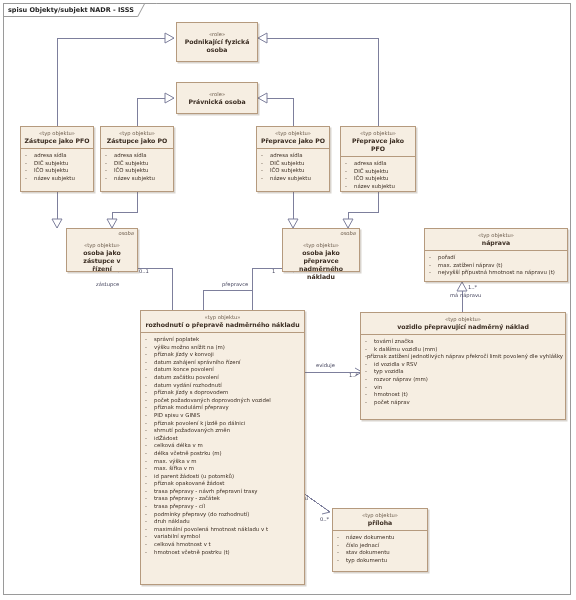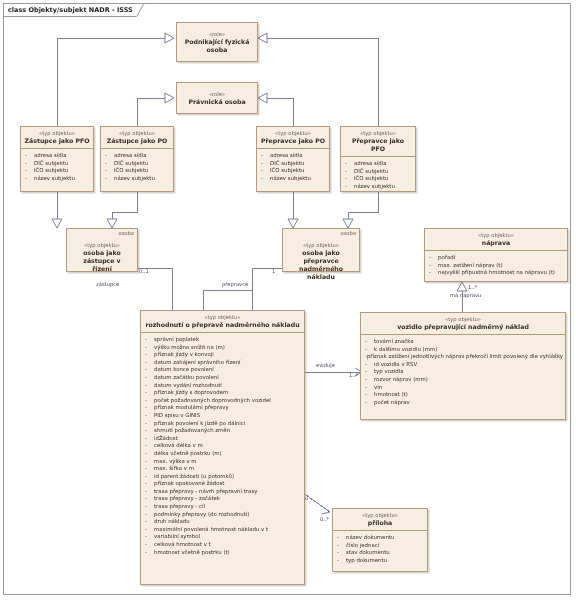--- a/index.html
+++ b/index.html
@@ -79,21 +79,21 @@
     position:absolute;font-size:5.2px;line-height:7px;color:#45455e;
     white-space:nowrap;z-index:6;
   }
 </style>
 </head>
 <body>
 
 <div id="canvas">
 
   <div class="frame"></div>
-  <div class="frame-tab">class Objekty/subjekt NADR - ISSS</div>
+  <div class="frame-tab">spisu Objekty/subjekt NADR - ISSS</div>
 
   <svg class="overlay" viewBox="0 0 576 600">
     <g stroke="#7d7f9c" stroke-width="1" fill="none" shape-rendering="crispEdges">
 
       <path d="M 57 130 L 57 38 L 174 38"></path>
 
       <path d="M 378 130 L 378 38 L 258 38"></path>
 
       <path d="M 137 130 L 137 98 L 174 98"></path>
 

